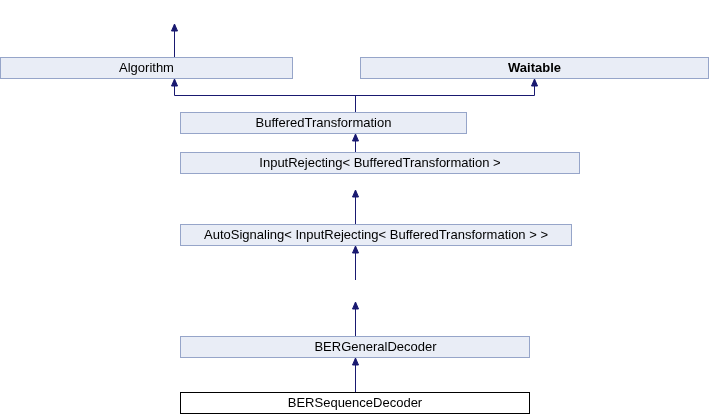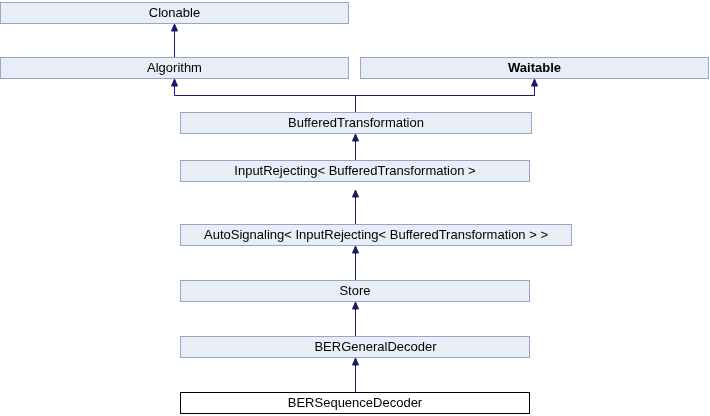--- a/index.html
+++ b/index.html
@@ -54,24 +54,24 @@
     white-space: nowrap;
     overflow: hidden;
     cursor: pointer;
   }
   .node.current {
     background: var(--current-fill);
     border-color: var(--current-border);
     cursor: default;
   }
   .n-clonable        { left: 0px;   top: 2px;   width: 349px; }
-  .n-algorithm       { left: 0px;   top: 57px;  width: 349px; }
+  .n-algorithm       { left: 0px;   top: 57px;  width: 293px; }
   .n-waitable        { left: 360px; top: 57px;  width: 349px; font-weight: bold; }
-  .n-buffered        { left: 180px; top: 112px; width: 352px; }
-  .n-inputrejecting  { left: 180px; top: 160px; width: 350px; }
+  .n-buffered        { left: 180px; top: 112px; width: 287px; }
+  .n-inputrejecting  { left: 180px; top: 152px; width: 400px; }
   .n-autosignaling   { left: 180px; top: 224px; width: 392px; }
   .n-store           { left: 180px; top: 280px; width: 350px; }
   .n-bergeneral      { left: 180px; top: 336px; width: 350px; padding-left: 41px; }
   .n-bersequence     { left: 180px; top: 392px; width: 350px; }
 </style>
 </head>
 <body>
 
 <div class="diagram">
 
@@ -108,23 +108,21 @@
       <path class="line" d="M355.5,336 L355.5,309"></path>
       <polygon class="head" points="355.5,302 352.5,309 358.5,309"></polygon>
     </g>
 
     <g>
       <path class="line" d="M355.5,392 L355.5,365"></path>
       <polygon class="head" points="355.5,358 352.5,365 358.5,365"></polygon>
     </g>
   </svg>
 
-  <div class="node n-clonable">Clonable</div>
   <div class="node n-algorithm">Algorithm</div>
   <div class="node n-waitable">Waitable</div>
   <div class="node n-buffered">BufferedTransformation</div>
   <div class="node n-inputrejecting">InputRejecting&lt; BufferedTransformation &gt;</div>
   <div class="node n-autosignaling">AutoSignaling&lt; InputRejecting&lt; BufferedTransformation &gt; &gt;</div>
-  <div class="node n-store">Store</div>
   <div class="node n-bergeneral">BERGeneralDecoder</div>
   <div class="node n-bersequence current">BERSequenceDecoder</div>
 
 </div>
 
 </body></html>

